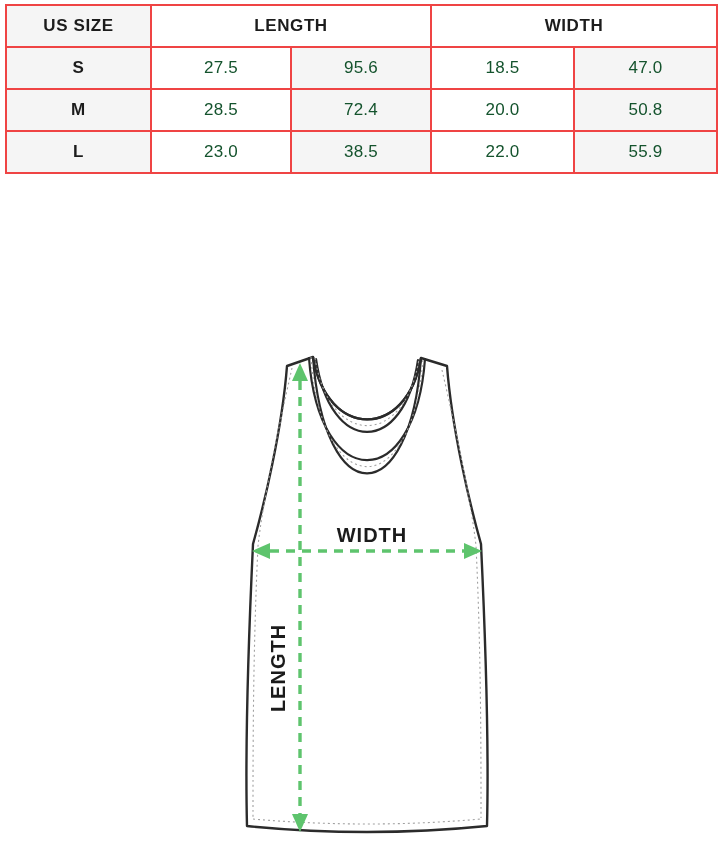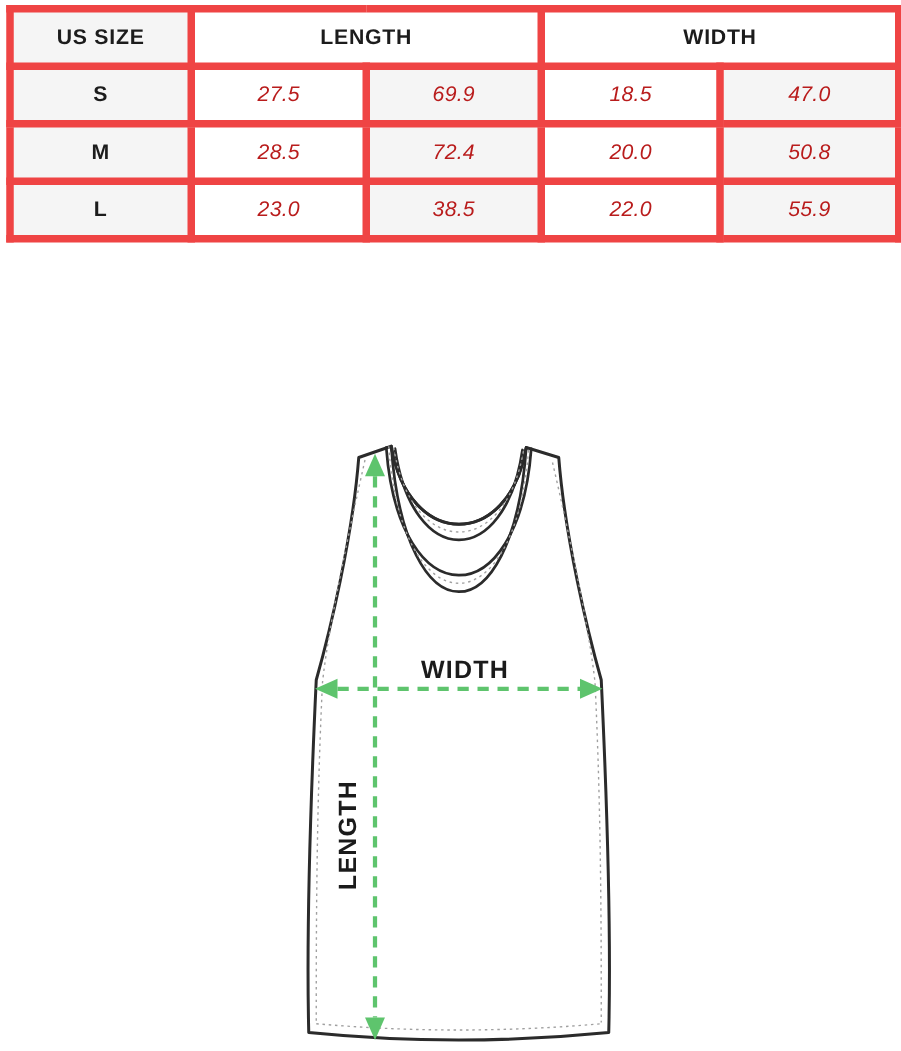--- a/index.html
+++ b/index.html
@@ -3,24 +3,24 @@
 <meta charset="utf-8">
 <style>
   html,body{margin:0;padding:0;background:#ffffff;}
   body{width:721px;height:841px;position:relative;overflow:hidden;
        font-family:"Liberation Sans","DejaVu Sans",sans-serif;color:#1c1c1c;}
 
   
   .chart-wrap{position:absolute;left:5px;top:4px;width:711px;}
   table.size-chart{width:711px;border-collapse:collapse;table-layout:fixed;}
   table.size-chart td,table.size-chart th{
-      border:6px solid #ef4444;height:40px;text-align:center;vertical-align:middle;
+      border:2px solid #ef4444;height:40px;text-align:center;vertical-align:middle;
       font-size:17px;background:#ffffff;padding:0;}
   .hdr{font-weight:700;letter-spacing:.6px;}
-  .num{font-weight:400;font-size:17.5px;color:#b91c1c;letter-spacing:.2px;font-style:italic;}
+  .num{font-weight:400;font-size:17.5px;color:#14532d;letter-spacing:.2px;}
   .shade{background:#f5f5f5 !important;}
 
   
   .diagram{position:absolute;left:0;top:330px;width:721px;height:511px;}
   .shirt-outline{fill:#ffffff;stroke:#2b2b2b;stroke-width:2.4;stroke-linejoin:round;}
   .band{fill:none;stroke:#2b2b2b;stroke-width:2.2;stroke-linecap:round;}
   .stitch{fill:none;stroke:#a0a0a0;stroke-width:1.1;stroke-dasharray:2 3;}
   .greenline{fill:none;stroke-width:3.4;stroke-dasharray:9 7;}
   .svg-label{font-family:"Liberation Sans","DejaVu Sans",sans-serif;
              font-size:20px;font-weight:700;letter-spacing:1px;fill:#1b1b1b;}
@@ -39,21 +39,21 @@
     </colgroup>
     <tbody>
       <tr>
         <td class="hdr shade">US SIZE</td>
         <td class="hdr" colspan="2">LENGTH</td>
         <td class="hdr" colspan="2">WIDTH</td>
       </tr>
       <tr>
         <td class="hdr shade">S</td>
         <td class="num">27.5</td>
-        <td class="num shade">69.9</td>
+        <td class="num shade">95.6</td>
         <td class="num">18.5</td>
         <td class="num shade">47.0</td>
       </tr>
       <tr>
         <td class="hdr shade">M</td>
         <td class="num">28.5</td>
         <td class="num shade">72.4</td>
         <td class="num">20.0</td>
         <td class="num shade">50.8</td>
       </tr>

